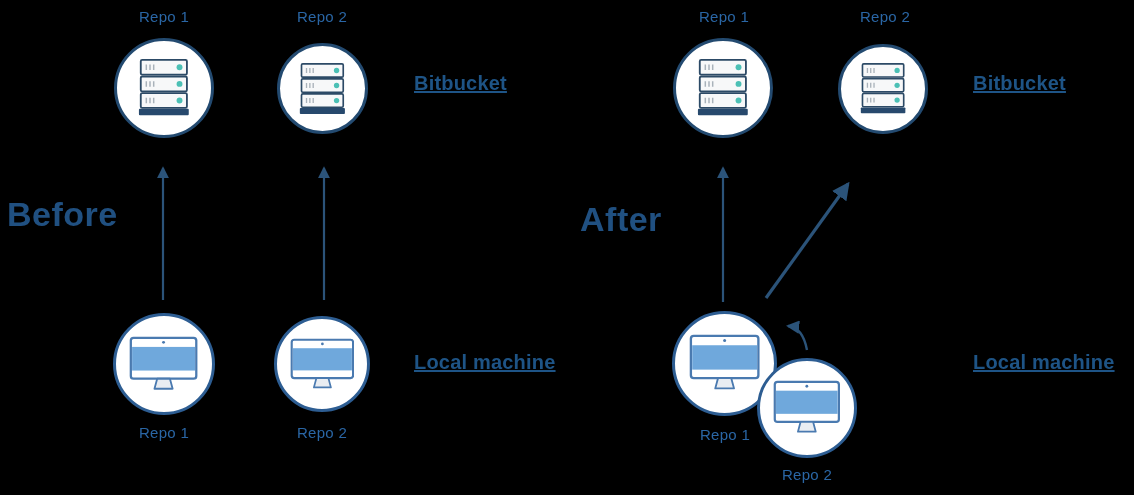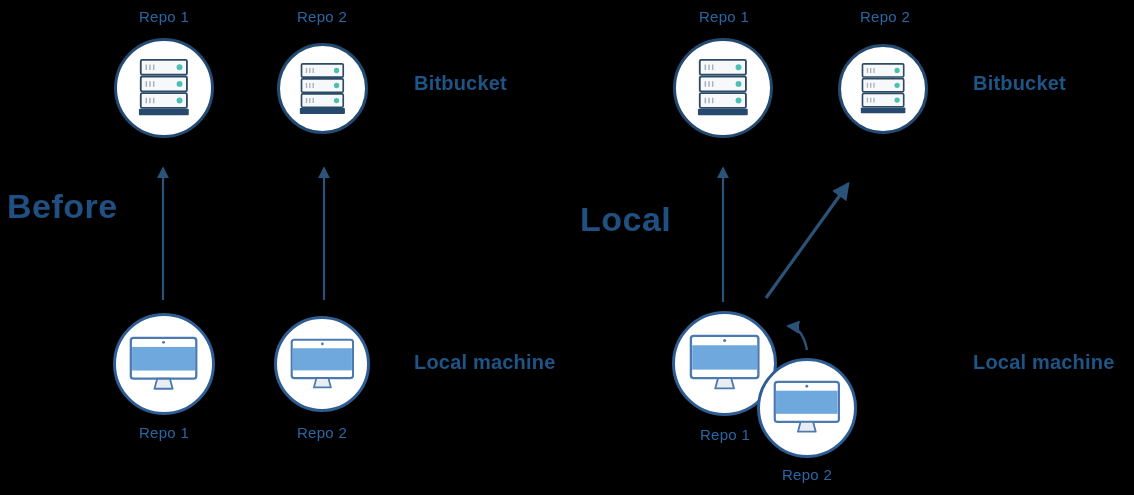--- a/index.html
+++ b/index.html
@@ -33,20 +33,21 @@
     letter-spacing: .3px;
     white-space: nowrap;
   }
   .row-label {
     position: absolute;
     color: #1e5486;
     font-size: 20px;
     font-weight: 700;
     letter-spacing: .2px;
     white-space: nowrap;
+    text-decoration: underline;
   }
   .heading {
     position: absolute;
     color: #205081;
     font-size: 34px;
     font-weight: 800;
     letter-spacing: .5px;
     white-space: nowrap;
   }
   .arrows {
@@ -85,21 +86,21 @@
       <rect x="2" y="2" width="72" height="45" rx="3" fill="#ffffff" stroke="#4a7ab0" stroke-width="2.5"></rect>
       <rect x="3.4" y="12" width="69.2" height="26" fill="#6fa8dc"></rect>
       <circle cx="38" cy="7" r="1.6" fill="#4a7ab0"></circle>
       <path d="M 31 47 L 45 47 L 48 58 L 28 58 Z" fill="#e9edf2" stroke="#4a7ab0" stroke-width="2" stroke-linejoin="round"></path>
     </symbol>
   </defs>
 </svg>
 
 <div class="canvas">
 
-  <div class="heading" style="left:7px; top:187px;text-align:center;">Before</div>
+  <div class="heading" style="left:7px; top:195px;text-align:center;">Before</div>
 
   <div class="repo-label" style="left:164px; top:8px;">Repo 1</div>
   <div class="repo-label" style="left:322px; top:8px;">Repo 2</div>
 
   <div class="node server" style="left:114px; top:38px; width:100px; height:100px;">
     <svg class="icon-server" viewBox="0 0 56 62">
         <use href="#sym-server"></use>
       </svg>
   </div>
   <div class="node server" style="left:277px; top:43px; width:91px; height:91px;">
@@ -119,21 +120,21 @@
     <svg class="icon-monitor" viewBox="0 0 76 62">
         <use href="#sym-monitor"></use>
       </svg>
   </div>
 
   <div class="row-label" style="left:414px; top:351px;">Local machine</div>
 
   <div class="repo-label" style="left:164px; top:424px;">Repo 1</div>
   <div class="repo-label" style="left:322px; top:424px;">Repo 2</div>
 
-  <div class="heading" style="left:580px; top:200px;">Local</div>
+  <div class="heading" style="left:580px; top:200px;">After</div>
 
   <div class="repo-label" style="left:724px; top:8px;">Repo 1</div>
   <div class="repo-label" style="left:885px; top:8px;">Repo 2</div>
 
   <div class="node server" style="left:673px; top:38px; width:100px; height:100px;">
     <svg class="icon-server" viewBox="0 0 56 62">
         <use href="#sym-server"></use>
       </svg>
   </div>
   <div class="node server" style="left:838px; top:44px; width:90px; height:90px;">

